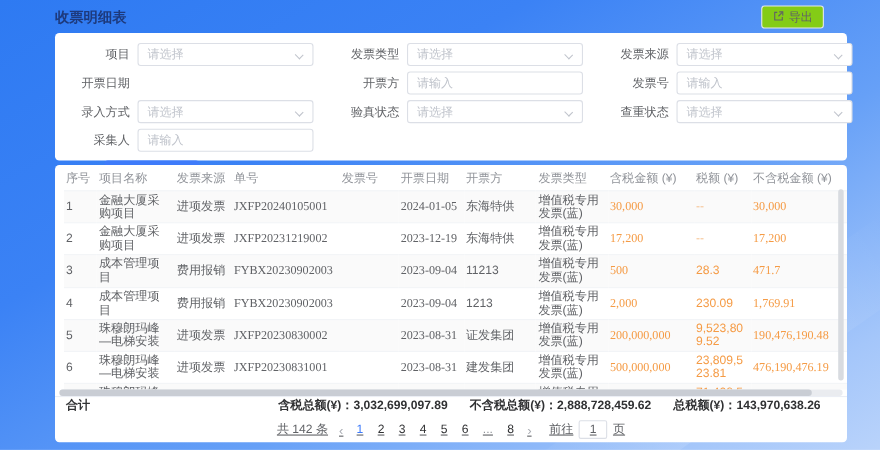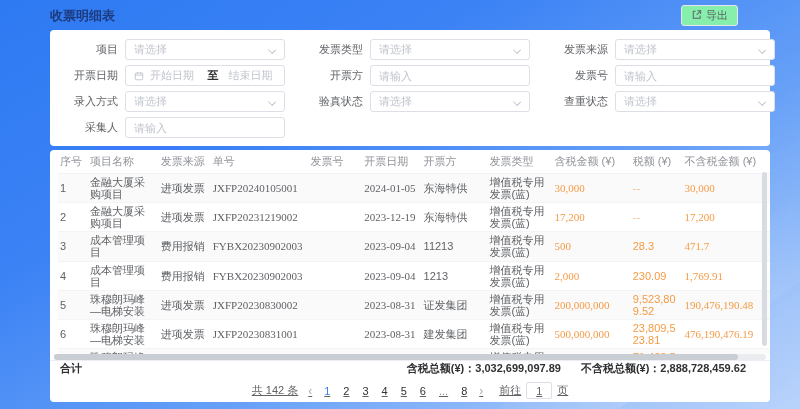--- a/index.html
+++ b/index.html
@@ -9,21 +9,21 @@
     background:linear-gradient(150deg,#2e7af2 0%,#3b82f5 32%,#66a0f7 62%,#a4c6fa 88%,#b9d3fb 100%);
     position:relative; color:#606266;
   }
   .streak { position:absolute; pointer-events:none; background:linear-gradient(90deg,rgba(255,255,255,0) 0%,rgba(255,255,255,.16) 50%,rgba(255,255,255,0) 100%); transform:rotate(-35deg); }
   .streak.s1 { width:420px; height:70px; right:-60px; bottom:30px; }
   .streak.s2 { width:300px; height:40px; right:40px; bottom:110px; }
 
   
   .topbar { position:absolute; left:50px; right:30px; top:0; height:30px; }
   .page-title { position:absolute; left:0; top:7px; font-size:13px; font-weight:bold; color:#1d3a7d; }
-  .export-btn { position:absolute; right:32px; top:5px; height:21px; background:#86efac; border:1px solid #e4e7ed; border-radius:3px; display:flex; align-items:center; gap:4px; padding:0 9px; font-size:11px; color:#606266; cursor:pointer; }
+  .export-btn { position:absolute; right:21px; top:5px; height:21px; background:#84cc16; border:1px solid #e4e7ed; border-radius:3px; display:flex; align-items:center; gap:4px; padding:0 9px; font-size:11px; color:#606266; cursor:pointer; }
 
   .panel { position:absolute; left:50px; width:720px; background:#fff; border-radius:4px; }
 
   
   .filter-panel { top:30px; height:116px; padding:9px 14px 0 6px; }
   .fgrid { display:grid; grid-template-columns:1fr 1fr 1fr; column-gap:16px; row-gap:5px; }
   .field { display:flex; align-items:center; height:21px; }
   .flabel { flex:none; width:62px; text-align:right; margin-right:7px; font-size:11px; color:#606266; }
   .ctrl { flex:1; height:21px; border:1px solid #dcdfe6; border-radius:3px; background:#fff; display:flex; align-items:center; padding:0 8px; font-size:11px; color:#c0c4cc; position:relative; }
   input.ctrl { outline:none; color:#606266; }
@@ -100,32 +100,20 @@
       </div>
       <div class="field">
         <span class="flabel">发票来源</span>
         <div class="ctrl">
           <span>请选择</span>
           <i class="chev"></i>
         </div>
       </div>
       <div class="field">
         <span class="flabel">开票日期</span>
-        <div class="ctrl">
-          <span class="cal-ic">
-            <svg width="10" height="10" viewBox="0 0 12 12" fill="none" stroke="#c0c4cc" stroke-width="1.1">
-              <rect x="1.5" y="2.5" width="9" height="8" rx="1"></rect>
-              <path d="M1.5 5 H10.5"></path>
-              <path d="M4 1.2 V3.2 M8 1.2 V3.2"></path>
-            </svg>
-          </span>
-          <span class="date-ph">开始日期</span>
-          <span class="date-sep">至</span>
-          <span class="date-ph">结束日期</span>
-        </div>
       </div>
       <div class="field">
         <span class="flabel">开票方</span>
         <input class="ctrl" placeholder="请输入" style="">
       </div>
       <div class="field">
         <span class="flabel">发票号</span>
         <input class="ctrl" placeholder="请输入" style="">
       </div>
       <div class="field">
@@ -288,20 +276,21 @@
     <div class="vbar"></div>
   </div>
   <div class="hbar">
       <div class="hthumb"></div>
     </div>
   <div class="summary">
     <span>合计</span>
     <div class="sum-items" id="sum-items">
         <span class="sum-item"><span>含税总额(¥)：</span><span>3,032,699,097.89</span></span>
         <span class="sum-item"><span>不含税总额(¥)：</span><span>2,888,728,459.62</span></span>
+        <span class="sum-item"><span>总税额(¥)：</span><span>143,970,638.26</span></span>
       </div>
   </div>
   <div class="pg">
     <span>共 142 条</span>
     <span class="pg-arrow">‹</span>
     <span id="pages" style="display:flex;gap:9px;">
         <span class="page-num active">1</span>
         <span class="page-num">2</span>
         <span class="page-num">3</span>
         <span class="page-num">4</span>

